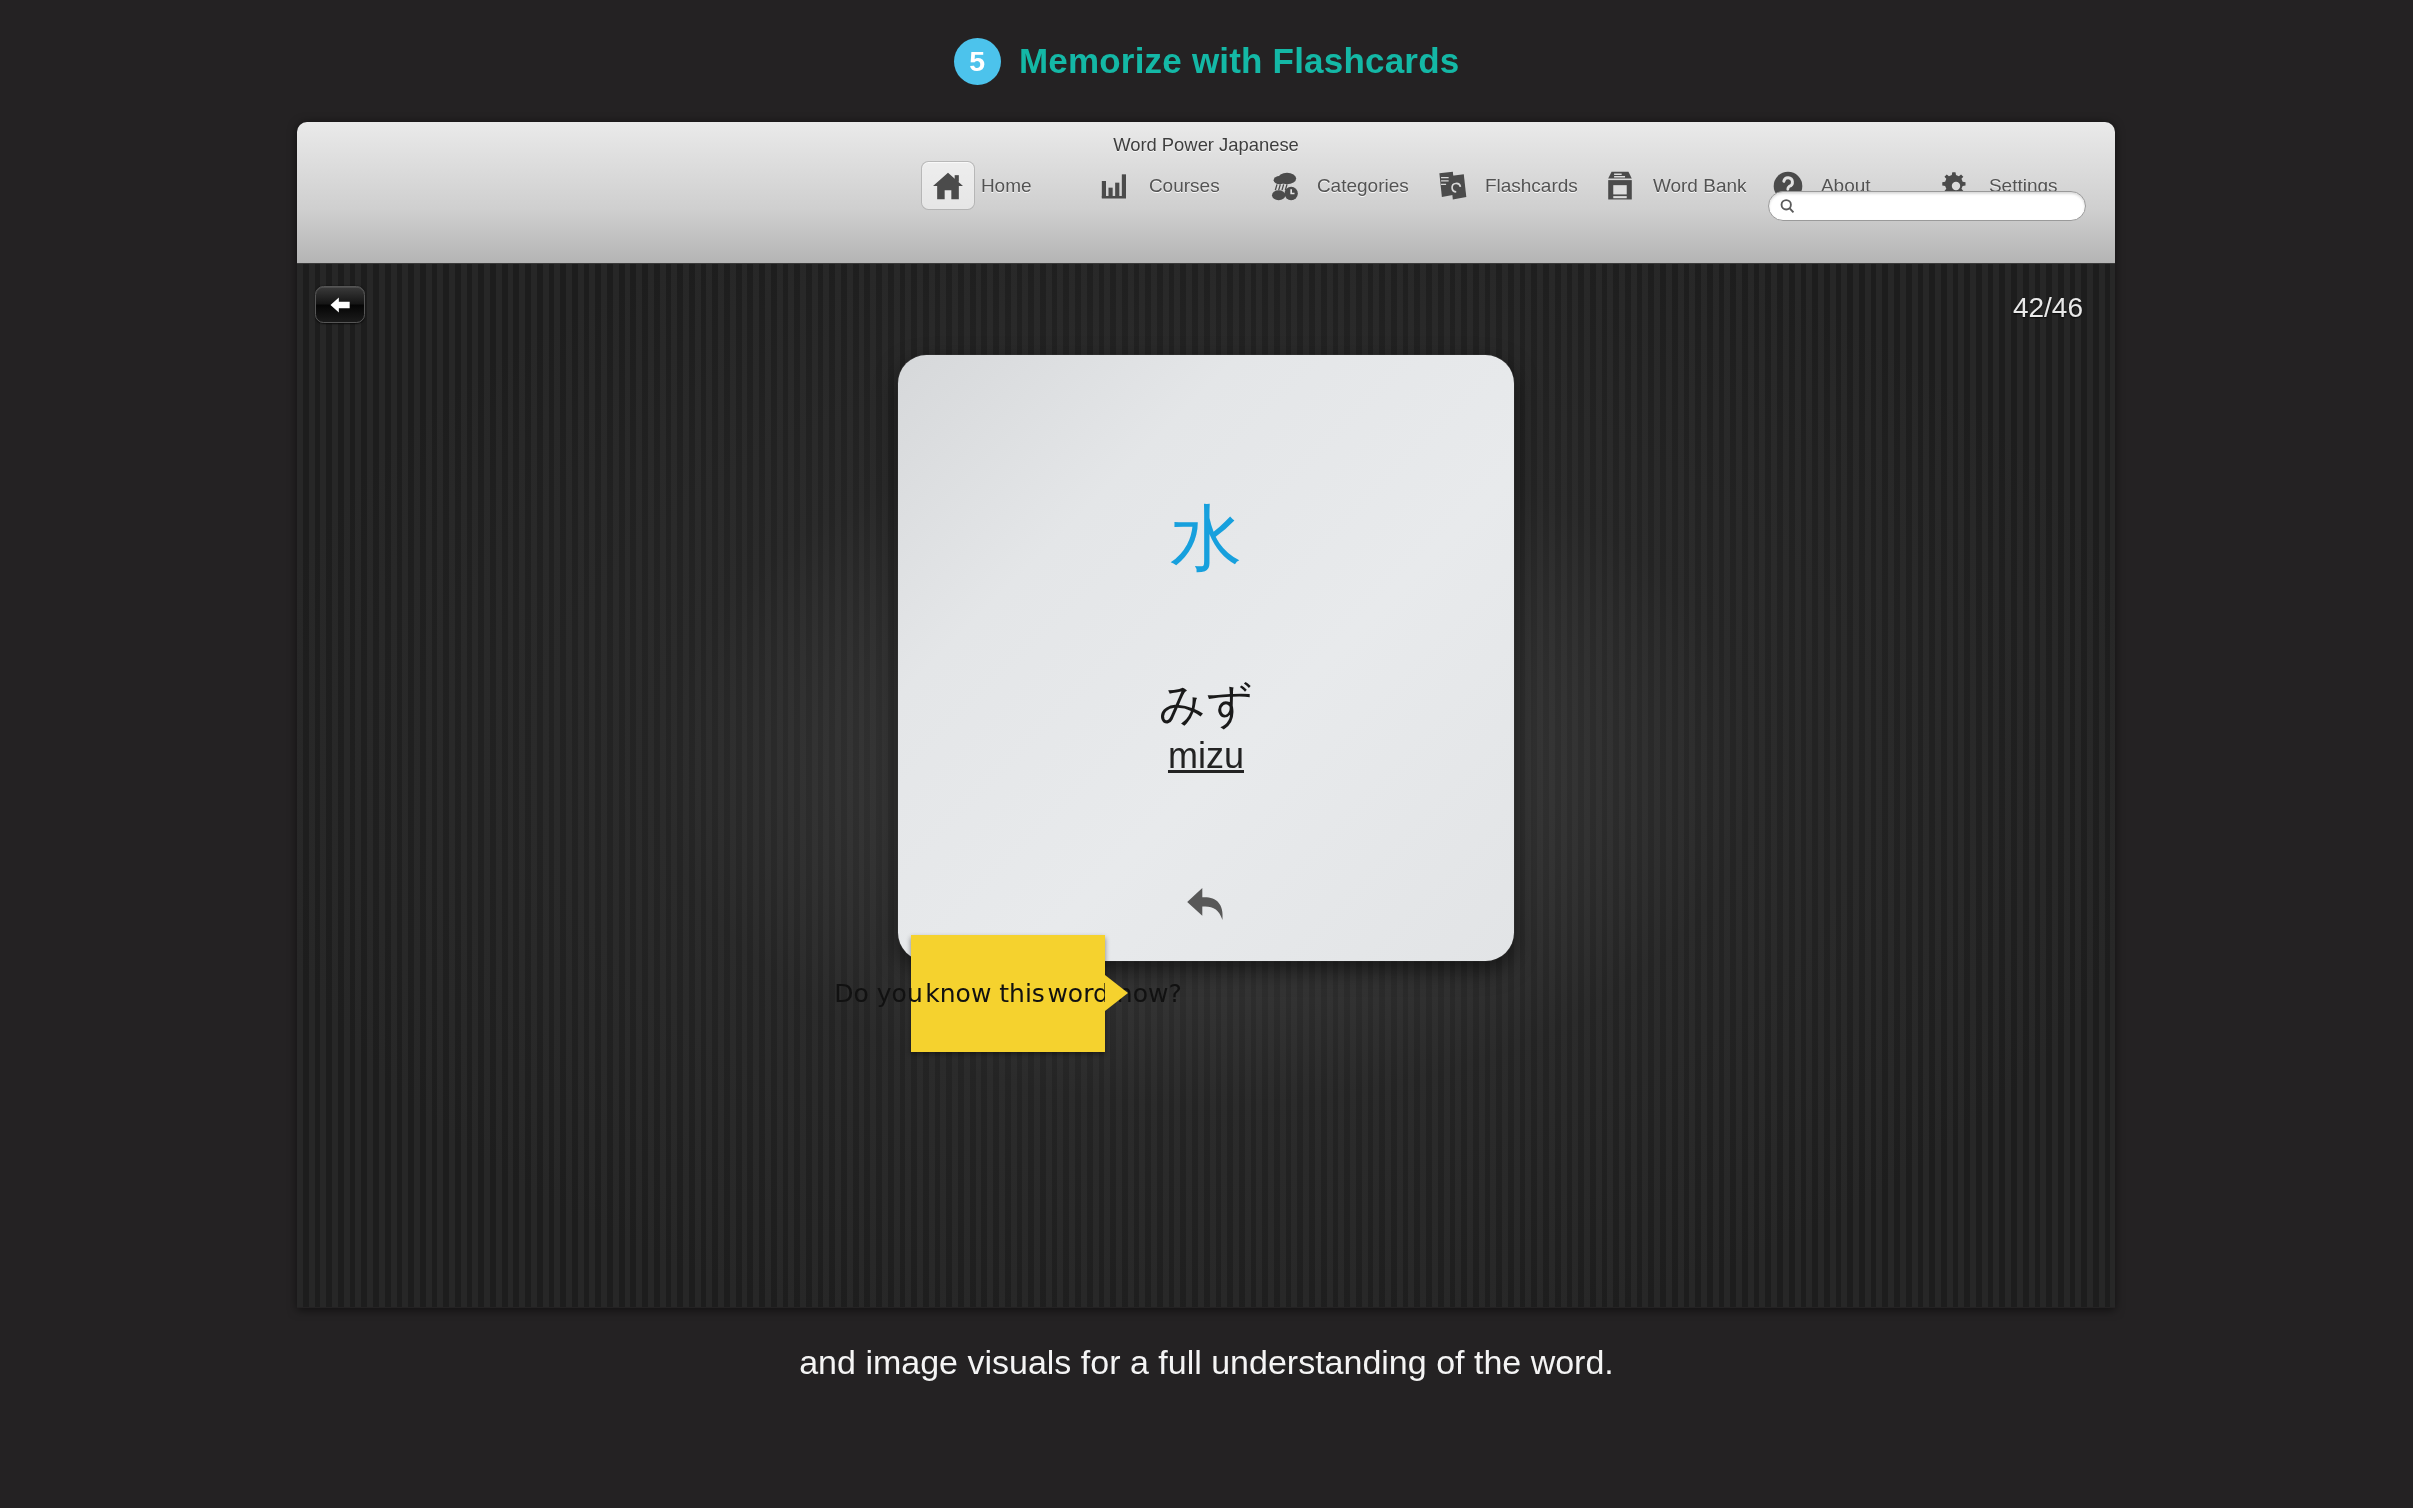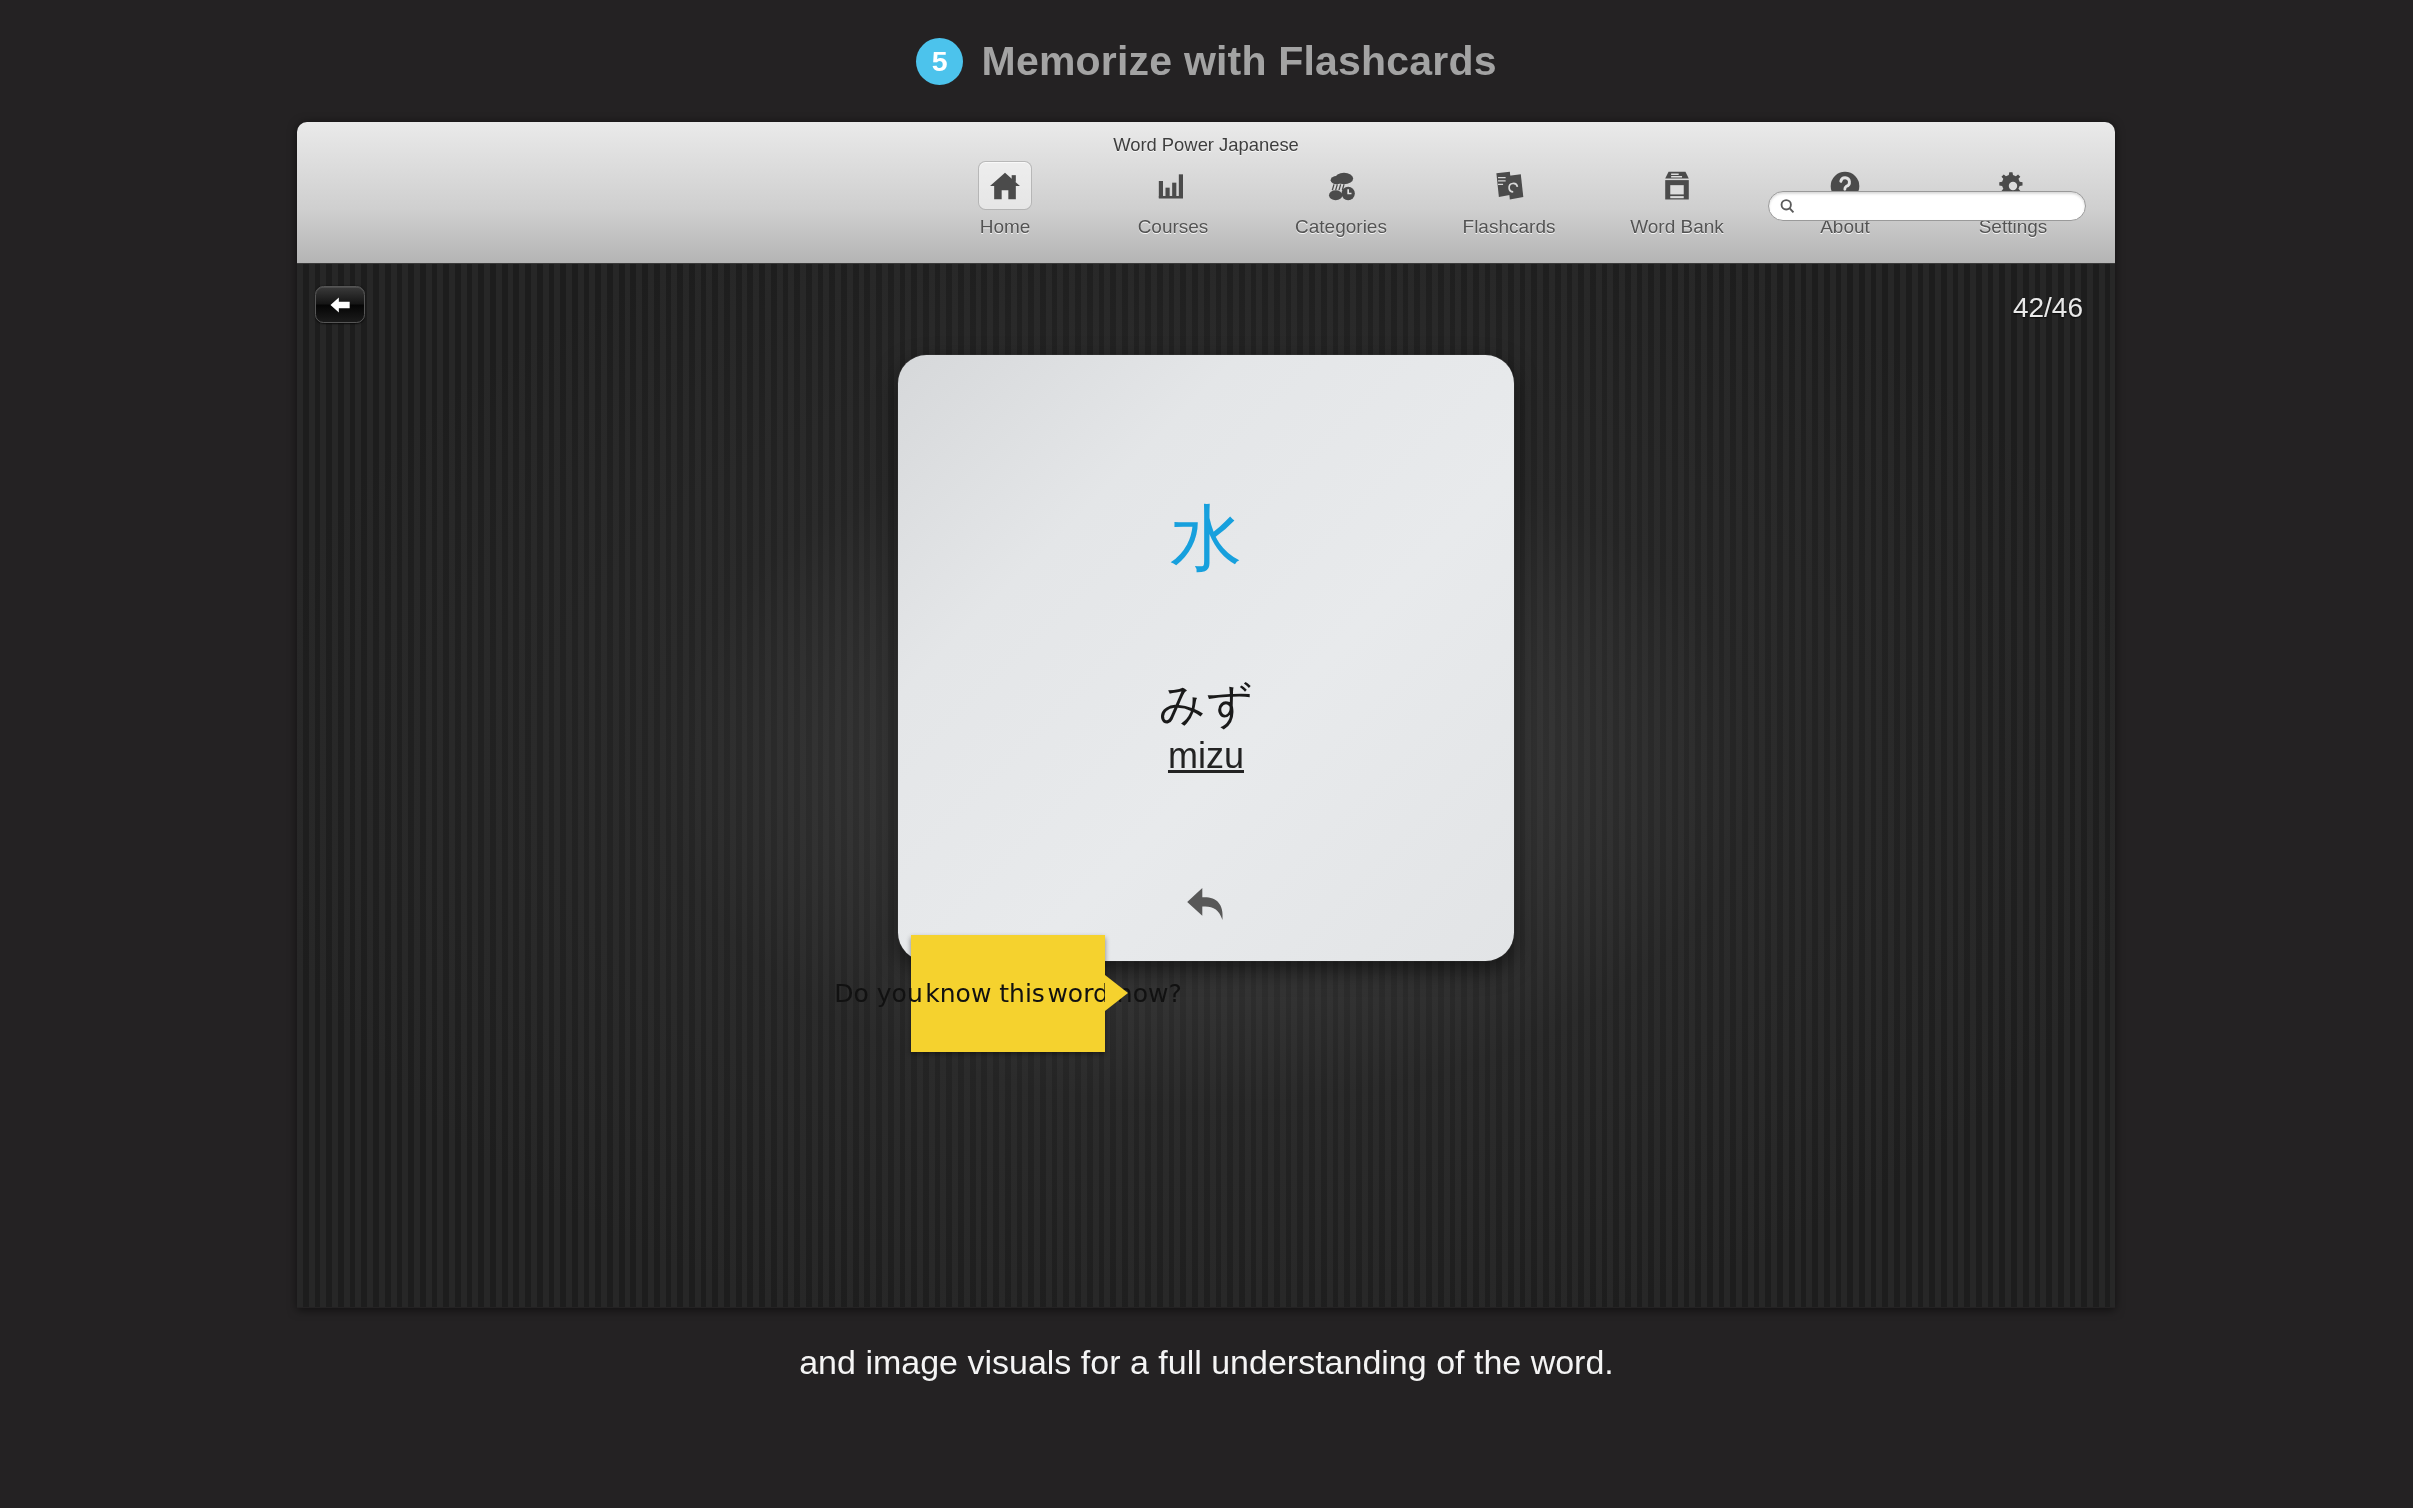--- a/index.html
+++ b/index.html
@@ -17,21 +17,21 @@
     display:flex; align-items:center; justify-content:center; gap:18.4px;
   }
   .step-badge{
     width:47px; height:47px; border-radius:50%;
     background:#4cc3ec; color:#ffffff;
     font-size:28.5px; font-weight:bold;
     display:flex; align-items:center; justify-content:center;
     line-height:1;
   }
   .page-title{
-    color:#a3a3a3; font-size:41px; font-weight:bold;
+    color:#14b8a6; font-size:35px; font-weight:bold;
     letter-spacing:0.2px;
   }
 
   
   .app-window{
     position:absolute; left:297px; top:122px;
     width:1818px; height:1186px;
     border-radius:10px 10px 0 0;
     overflow:hidden;
     box-shadow:0 1.7px 10px rgba(0,0,0,.55);
@@ -49,21 +49,21 @@
     text-align:center; color:#3e3e3e; font-size:18.4px;
     text-shadow:0 0.8px 0 rgba(255,255,255,.75);
   }
   .toolbar-items{
     position:absolute; top:39px; left:0; width:100%;
     display:flex; align-items:flex-start;
     padding-left:624px;
   }
   .tb-item{
     width:168px;
-    display:flex; flex-direction:column; align-items:center; gap:5.9px;
+    display:flex; flex-direction:row; align-items:center; gap:5.9px;
     cursor:default;
   }
   .tb-icon-box{
     width:54px; height:49px;
     display:flex; align-items:center; justify-content:center;
     border-radius:7.5px;
   }
   .tb-item.active .tb-icon-box{
     background:rgba(255,255,255,.48);
     border:0.8px solid rgba(120,120,120,.45);

